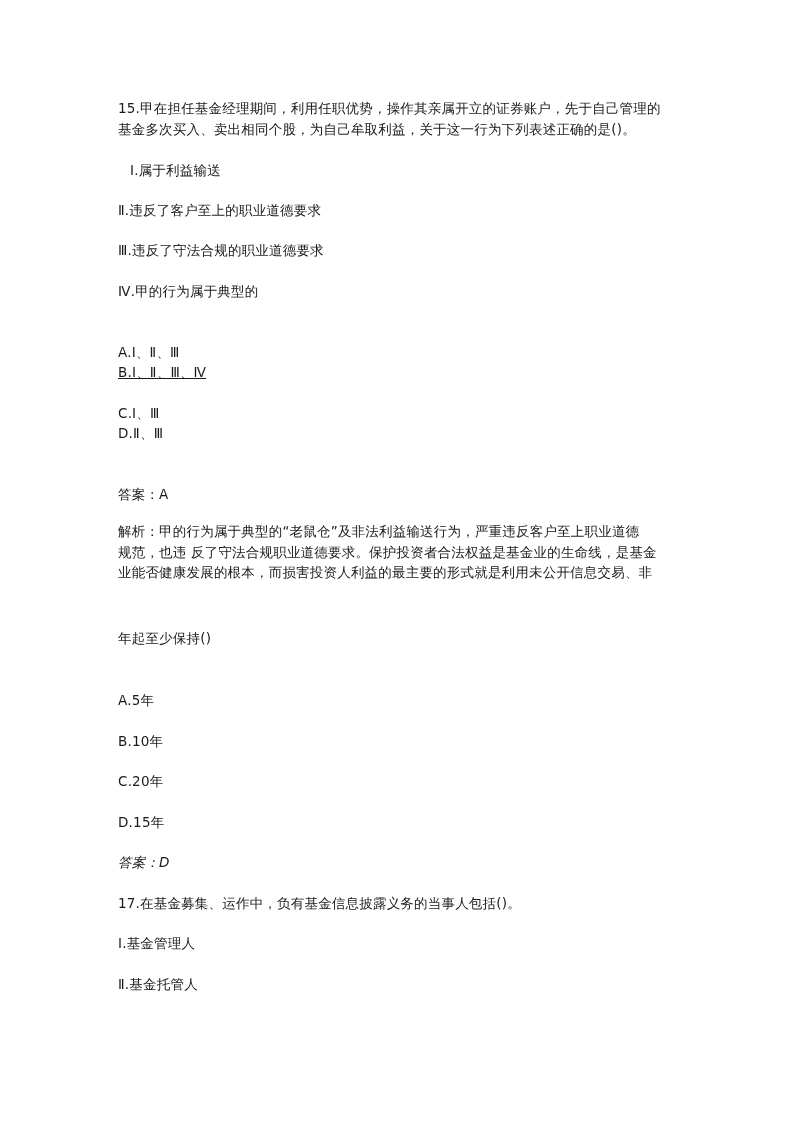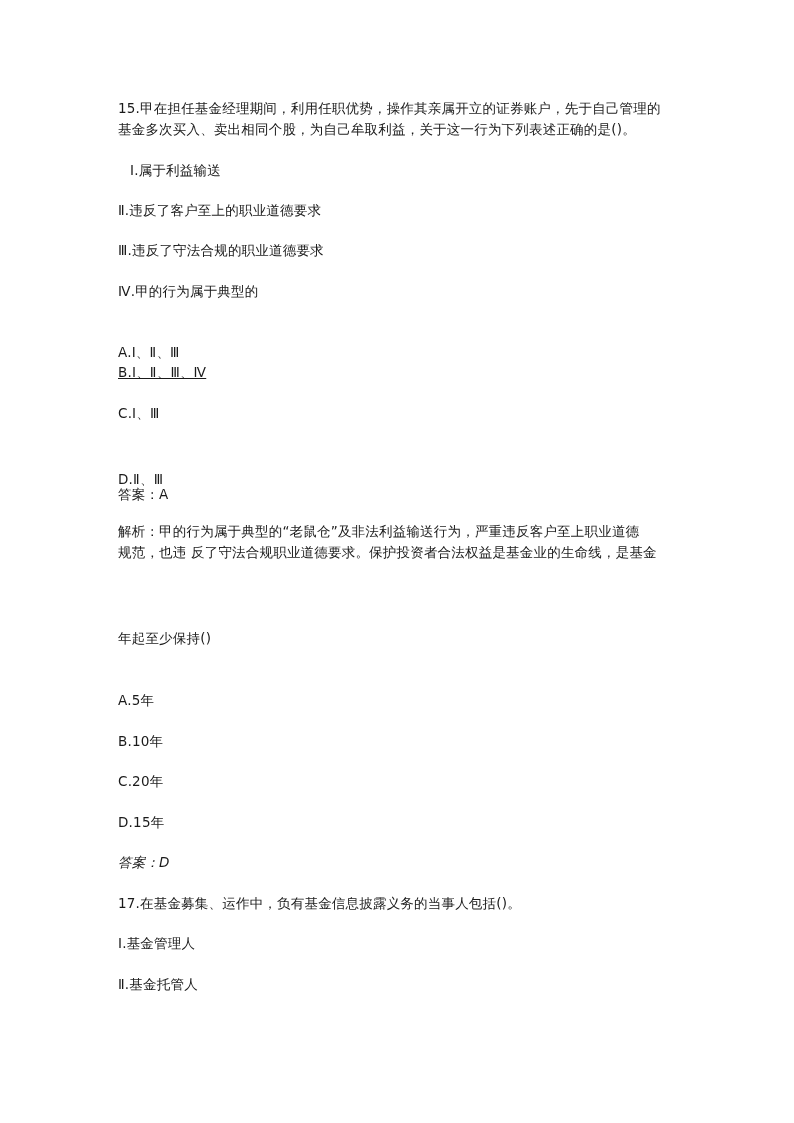--- a/index.html
+++ b/index.html
@@ -51,27 +51,28 @@
   </div>
 
   <div class="line" style="top:160px;margin-left:12px;">Ⅰ.属于利益输送</div>
   <div class="line" style="top:200px;text-align:right;">Ⅱ.违反了客户至上的职业道德要求</div>
   <div class="line" style="top:240px;">Ⅲ.违反了守法合规的职业道德要求</div>
   <div class="line" style="top:281px;">Ⅳ.甲的行为属于典型的</div>
 
   <div class="line" style="top:321px;margin-top:21px;">A.Ⅰ、Ⅱ、Ⅲ</div>
   <div class="line" style="top:362px;text-decoration:underline;">B.Ⅰ、Ⅱ、Ⅲ、Ⅳ</div>
   <div class="line" style="top:403px;">C.Ⅰ、Ⅲ</div>
-  <div class="line" style="top:469px;text-align:center;">D.Ⅱ、Ⅲ</div>
+  <div class="line" style="top:423px;text-align:center;">D.Ⅱ、Ⅲ</div>
 
   <div class="line" style="top:484px;">答案：A</div>
 
   <div class="para" style="top:521px;">
     <span>解析：甲的行为属于典型的“老鼠仓”及非法利益输送行为，严重违反客户至上职业道德</span>
     <span>规范，也违 反了守法合规职业道德要求。保护投资者合法权益是基金业的生命线，是基金</span>
+    <span>业能否健康发展的根本，而损害投资人利益的最主要的形式就是利用未公开信息交易、非</span>
   </div>
 
   <div class="para" style="top:628px;">
     <span>年起至少保持()</span>
   </div>
 
   <div class="line" style="top:690px;">A.5年</div>
   <div class="line" style="top:731px;">B.10年</div>
   <div class="line" style="top:771px;">C.20年</div>
   <div class="line" style="top:812px;">D.15年</div>

